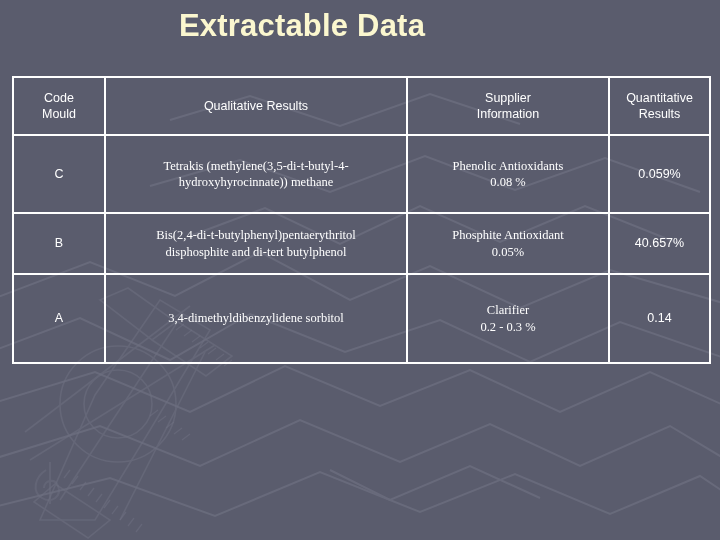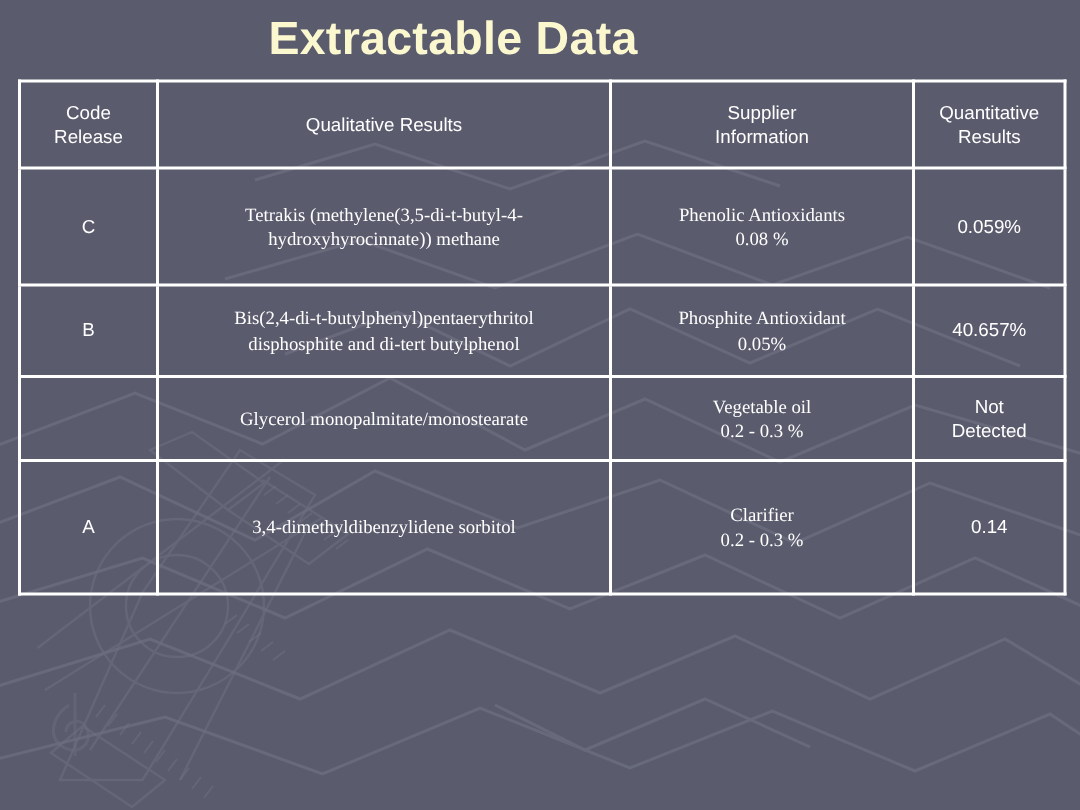--- a/index.html
+++ b/index.html
@@ -35,21 +35,21 @@
     font-weight: bold;
     color: #fbf7cf;
     letter-spacing: 0.2px;
     z-index: 2;
   }
 
   
   #data-table-wrap {
     position: absolute;
     left: 12px;
-    top: 53px;
+    top: 76px;
     width: 697px;
     z-index: 2;
   }
   table.data-table {
     width: 697px;
     border-collapse: collapse;
     table-layout: fixed;
   }
   table.data-table td,
   table.data-table th {
@@ -132,21 +132,21 @@
     <colgroup>
       <col class="c-code">
       <col class="c-qual">
       <col class="c-supp">
       <col class="c-quant">
     </colgroup>
     <thead>
       <tr>
         <th>
           <span class="two-line">Code</span>
-          <span class="two-line">Release</span>
+          <span class="two-line">Mould</span>
         </th>
         <th>
           <span class="two-line">Qualitative Results</span>
         </th>
         <th>
           <span class="two-line">Supplier</span>
           <span class="two-line">Information</span>
         </th>
         <th>
           <span class="two-line">Quantitative</span>
@@ -176,34 +176,20 @@
           <span class="two-line">disphosphite and di-tert butylphenol</span>
         </td>
         <td class="col-supp">
           <span class="two-line">Phosphite Antioxidant</span>
           <span class="two-line">0.05%</span>
         </td>
         <td class="col-quant">40.657%</td>
       </tr>
 
 
-      <tr class="r-4">
-        <td class="col-code"></td>
-        <td class="col-qual">
-          <span class="two-line">Glycerol monopalmitate/monostearate</span>
-        </td>
-        <td class="col-supp">
-          <span class="two-line">Vegetable oil</span>
-          <span class="two-line">0.2 - 0.3 %</span>
-        </td>
-        <td class="col-quant">
-          <span class="two-line">Not</span>
-          <span class="two-line">Detected</span>
-        </td>
-      </tr>
 
 
       <tr class="r-6">
         <td class="col-code">A</td>
         <td class="col-qual">
           <span class="two-line">3,4-dimethyldibenzylidene sorbitol</span>
         </td>
         <td class="col-supp">
           <span class="two-line">Clarifier</span>
           <span class="two-line">0.2 - 0.3 %</span>

